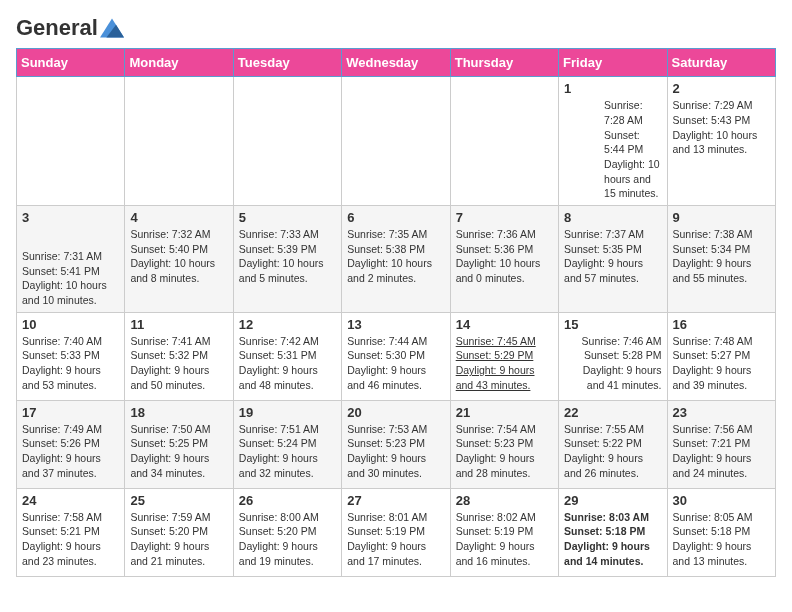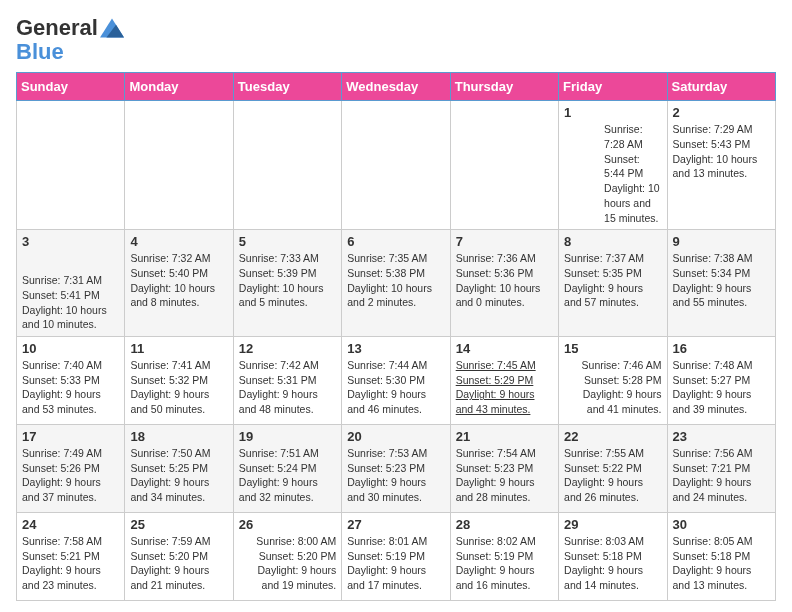--- a/index.html
+++ b/index.html
@@ -93,23 +93,20 @@
 
 <div class="header">
   <div class="logo">
     <div>
       <div style="display:flex;align-items:center;">
         <span class="logo-text">General</span>
         <svg class="logo-icon" viewBox="0 0 30 24" xmlns="http://www.w3.org/2000/svg">
           <polygon points="0,24 15,0 30,24" fill="#4a90d9"></polygon>
           <polygon points="8,24 20,8 30,24" fill="#2a6099"></polygon>
         </svg>
-      </div>
-      <div style="display:flex;align-items:center;">
-        <span class="logo-text"><span>Blue</span></span>
       </div>
     </div>
   </div>
   <div class="title-block">
     <div class="month-title"></div>
     <div class="location"></div>
   </div>
 </div>
 
 <table class="calendar">
@@ -284,39 +281,39 @@
 Daylight: 9 hours and 23 minutes.</div>
         </td>
         <td>
           <div class="day-number">25</div>
           <div class="day-info" style="white-space: pre-line;">Sunrise: 7:59 AM
 Sunset: 5:20 PM
 Daylight: 9 hours and 21 minutes.</div>
         </td>
         <td>
           <div class="day-number">26</div>
-          <div class="day-info" style="white-space: pre-line; text-align: right;">Sunrise: 8:00 AM
+          <div class="day-info" style="white-space: pre-line;">Sunrise: 8:00 AM
 Sunset: 5:20 PM
 Daylight: 9 hours and 19 minutes.</div>
         </td>
         <td>
           <div class="day-number">27</div>
           <div class="day-info" style="white-space: pre-line;">Sunrise: 8:01 AM
 Sunset: 5:19 PM
 Daylight: 9 hours and 17 minutes.</div>
         </td>
         <td>
           <div class="day-number">28</div>
           <div class="day-info" style="white-space: pre-line;">Sunrise: 8:02 AM
 Sunset: 5:19 PM
 Daylight: 9 hours and 16 minutes.</div>
         </td>
         <td>
           <div class="day-number">29</div>
-          <div class="day-info" style="white-space: pre-line;">Sunrise: 8:03 AM
+          <div class="day-info" style="white-space: pre-line; font-weight: bold;">Sunrise: 8:03 AM
 Sunset: 5:18 PM
 Daylight: 9 hours and 14 minutes.</div>
         </td>
         <td>
           <div class="day-number">30</div>
           <div class="day-info" style="white-space: pre-line;">Sunrise: 8:05 AM
 Sunset: 5:18 PM
 Daylight: 9 hours and 13 minutes.</div>
         </td>
       </tr>

